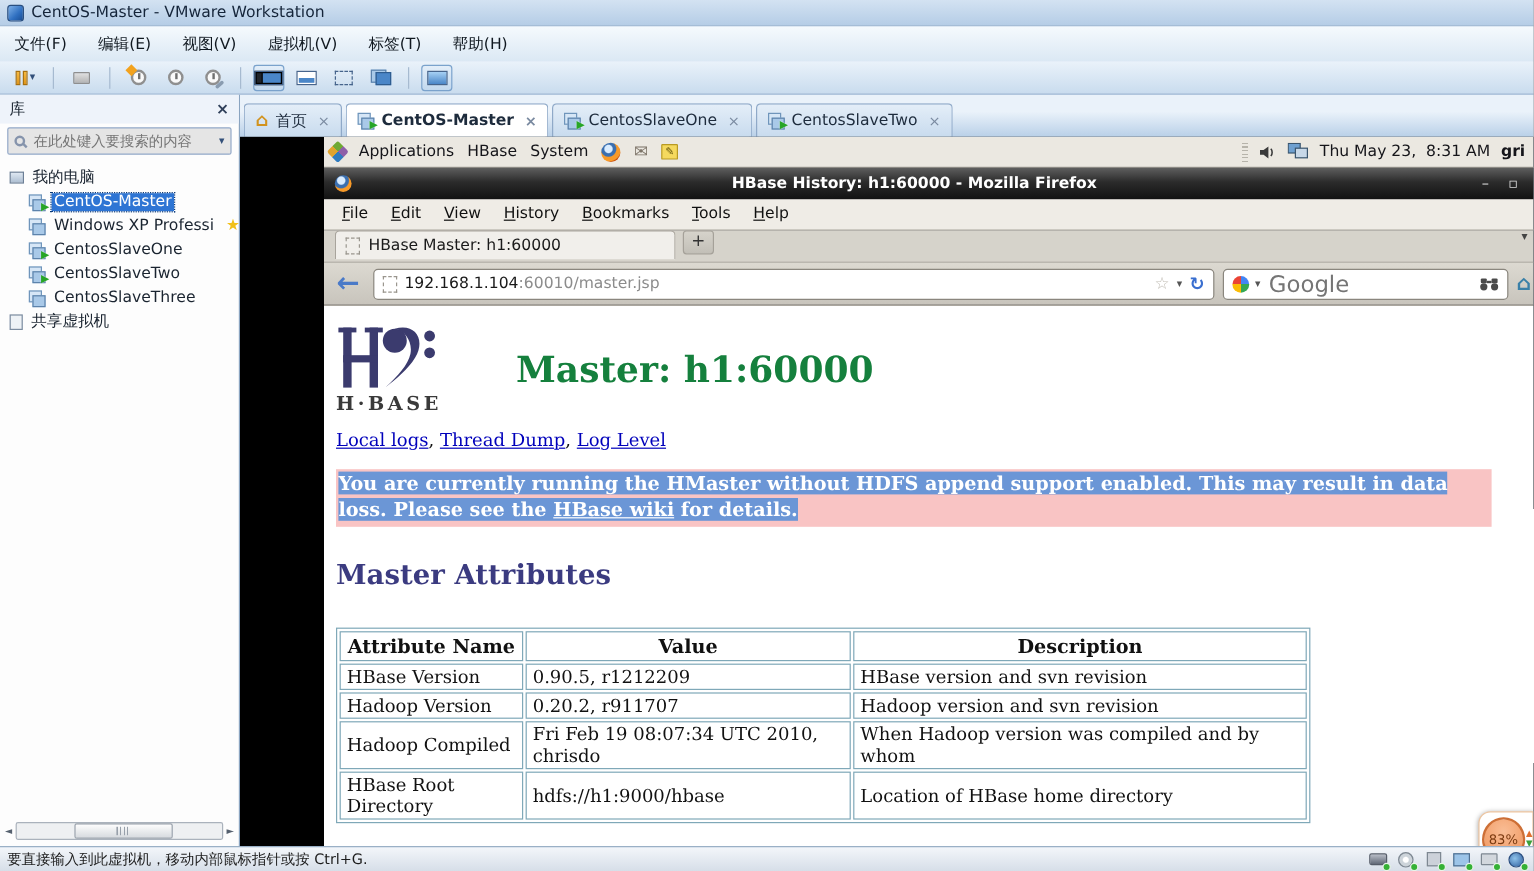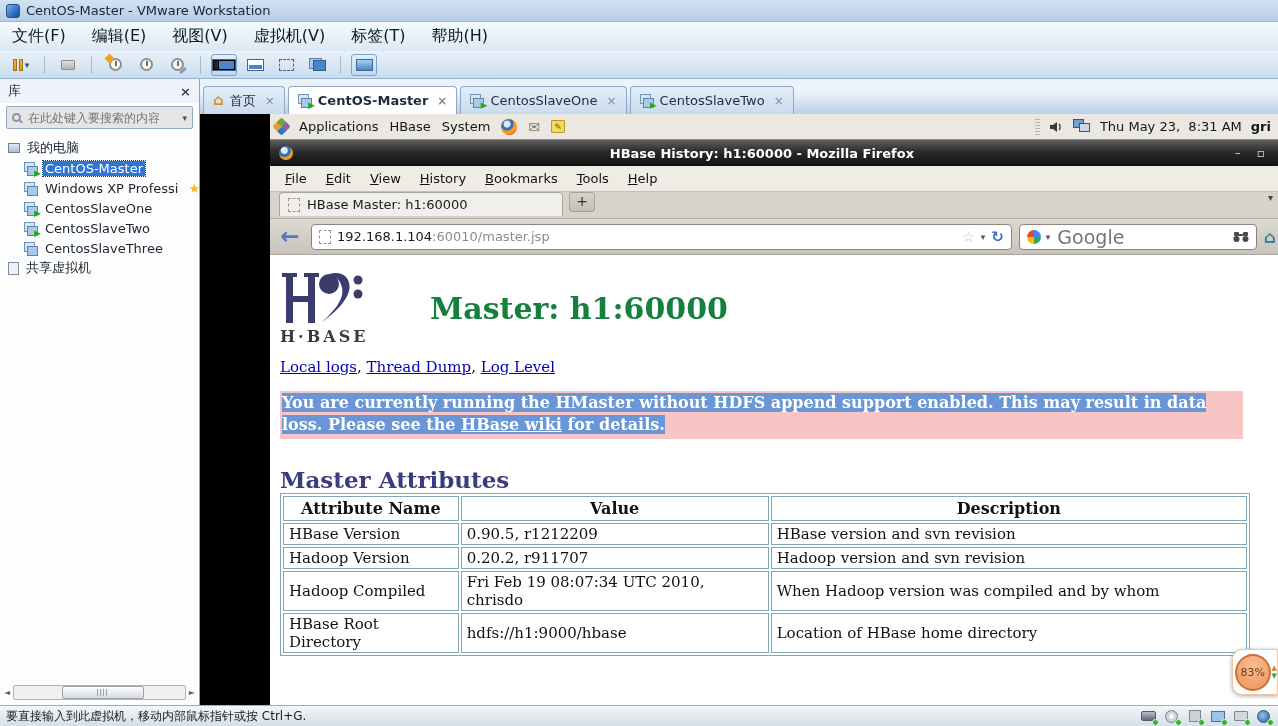--- a/index.html
+++ b/index.html
@@ -5,21 +5,21 @@
   * { box-sizing: border-box; }
   html,body { margin:0; padding:0; width:1278px; height:726px; overflow:hidden;
               font-family:"DejaVu Sans", sans-serif; }
   .vmw { width:1278px; height:726px; display:flex; flex-direction:column; background:#c8d8ec; }
 
   
   .vmw-titlebar { height:22px; background:linear-gradient(#d3e2f2,#b5cde6); border-bottom:1px solid #9db7d2;
                   display:flex; align-items:center; gap:6px; padding-left:6px; font-size:13px; color:#15253a; }
   .appicon { width:14px; height:14px; border-radius:3px; background:linear-gradient(135deg,#7fb1e8,#2f6fc0 60%,#1a4e94); border:1px solid #2a4f80; }
   .vmw-menubar { height:29px; background:linear-gradient(#f5fafd,#dbe8f4); display:flex; align-items:center;
-                 gap:26px; padding-left:12px; font-size:16px; color:#101820; }
+                 gap:26px; padding-left:12px; font-size:13px; color:#101820; }
   .vmw-toolbar { height:28px; background:linear-gradient(#eaf2fa,#c9dcee); border-bottom:1px solid #98b2d0;
                  display:flex; align-items:center; padding-left:8px; gap:5px; }
   .sep { width:1px; height:18px; background:#a6bad0; margin:0 5px; }
   .tbtn { height:22px; min-width:26px; display:flex; align-items:center; justify-content:center; gap:2px; border-radius:3px; }
   .tbtn.active { border:1px solid #7aa2cc; background:linear-gradient(#e3eef9,#c2d8ee); }
   .cars { display:flex; gap:2px; } .cars i { width:4px; height:12px; background:linear-gradient(#f6b93e,#e0951a); border:1px solid #a8700e; }
   .ddv { font-size:9px; color:#33507a; }
   .ic-grid { width:14px; height:10px; background:linear-gradient(#e0e0e0,#b4b4b4); border:1px solid #8e8e8e; border-radius:1px; }
   .ic-clock { width:13px; height:13px; border:2px solid #8f8f8f; border-radius:50%; position:relative; background:#fafafa; }
   .ic-clock::after { content:""; position:absolute; left:4px; top:1px; width:2px; height:5px; background:#6f6f6f; }
@@ -137,26 +137,26 @@
   .logo-row { display:flex; align-items:center; gap:14px; }
   .logo-block { width:116px; flex:none; }
   .logo-caption { font-weight:bold; letter-spacing:3px; font-size:16px; color:#3a3a3a; margin-top:-4px; }
   .page-title { font-size:30px; font-weight:bold; color:#15803d; margin:0 0 0 20px; }
   .links { margin-top:12px; font-size:15px; }
   .links a { color:#0000bb; text-decoration:underline; }
   .warn { width:963px; background:#f9c4c4; margin-top:15px; font-size:16px; font-weight:bold; line-height:22px; padding:1px 2px 3px 2px; }
   .sel-text { background:#6b96d6; color:#fff; }
   .sel-text a { color:#fff; text-decoration:underline; }
   .section-title { font-size:23px; font-weight:bold; color:#3b3b80; margin:27px 0 0 0; }
-  table.attrs { margin-top:0; border-collapse:separate; border-spacing:2px; border:1px solid #7fa8b8; width:970px; font-size:15px; }
+  table.attrs { margin-top:30px; border-collapse:separate; border-spacing:2px; border:1px solid #7fa8b8; width:812px; font-size:15px; }
   .attrs th { border:1px solid #7fa8b8; font-weight:bold; text-align:center; padding:2px 4px; font-size:16px; }
   .attrs td { border:1px solid #7fa8b8; padding:1px 5px; }
 
   
-  .badge { position:absolute; right:0; top:535px; width:46px; height:46px; background:#fff; border:1px solid #eec5a0;
+  .badge { position:absolute; right:0; top:562px; width:46px; height:46px; background:#fff; border:1px solid #eec5a0;
            border-radius:10px 0 0 10px; box-shadow:0 1px 4px rgba(0,0,0,.35); display:flex; align-items:center; z-index:6; }
   .badge-circle { width:37px; height:37px; margin-left:2px; border-radius:50%; border:2px solid #cd6f36; color:#7a3a10;
                   background:radial-gradient(circle at 50% 30%, #f9bd95, #ef9258); font-size:11px; display:flex; align-items:center;
                   justify-content:center; font-family:"DejaVu Sans", sans-serif; }
   .badge-arrows { display:flex; flex-direction:column; margin-left:1px; font-size:7px; line-height:1.2; }
   .arr-up { color:#e07030; } .arr-dn { color:#3ba03b; }
 
   
   .vmw-statusbar { height:21px; flex:none; background:linear-gradient(#f3f6fa,#d6deE8); border-top:1px solid #9ab0c6;
                    display:flex; align-items:center; font-size:12px; color:#1c1c1c; padding:0 6px; }

